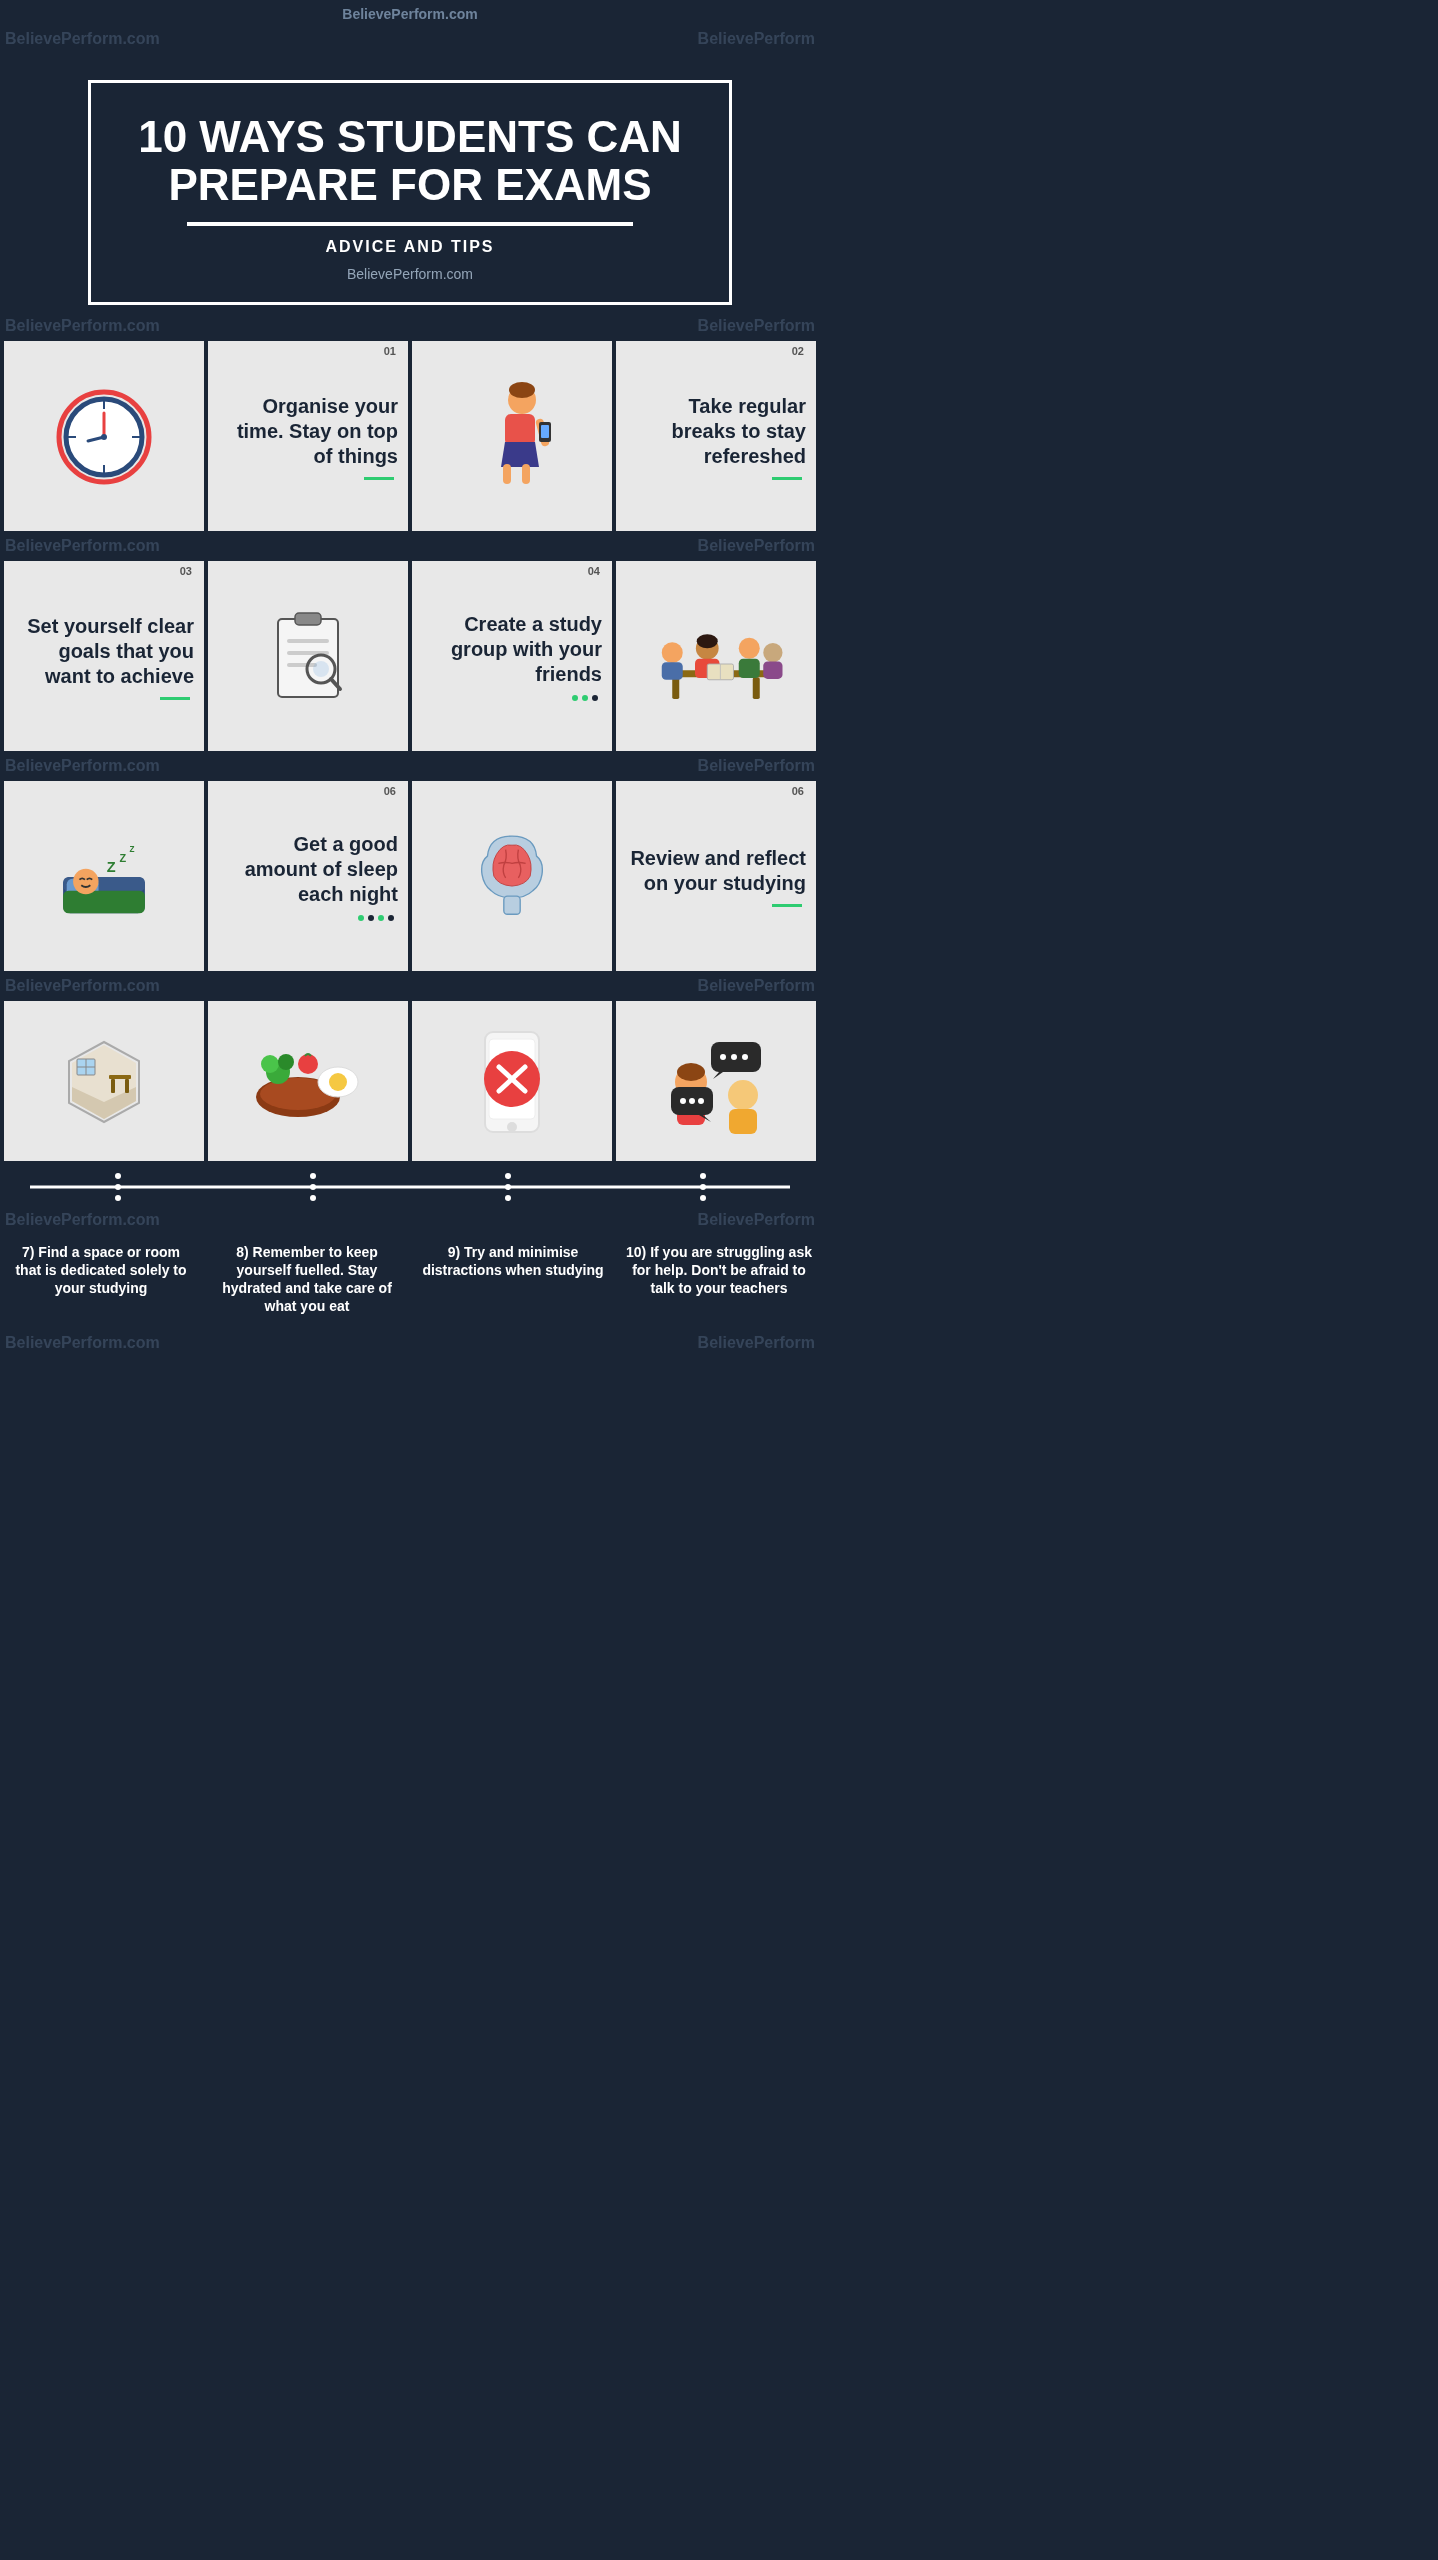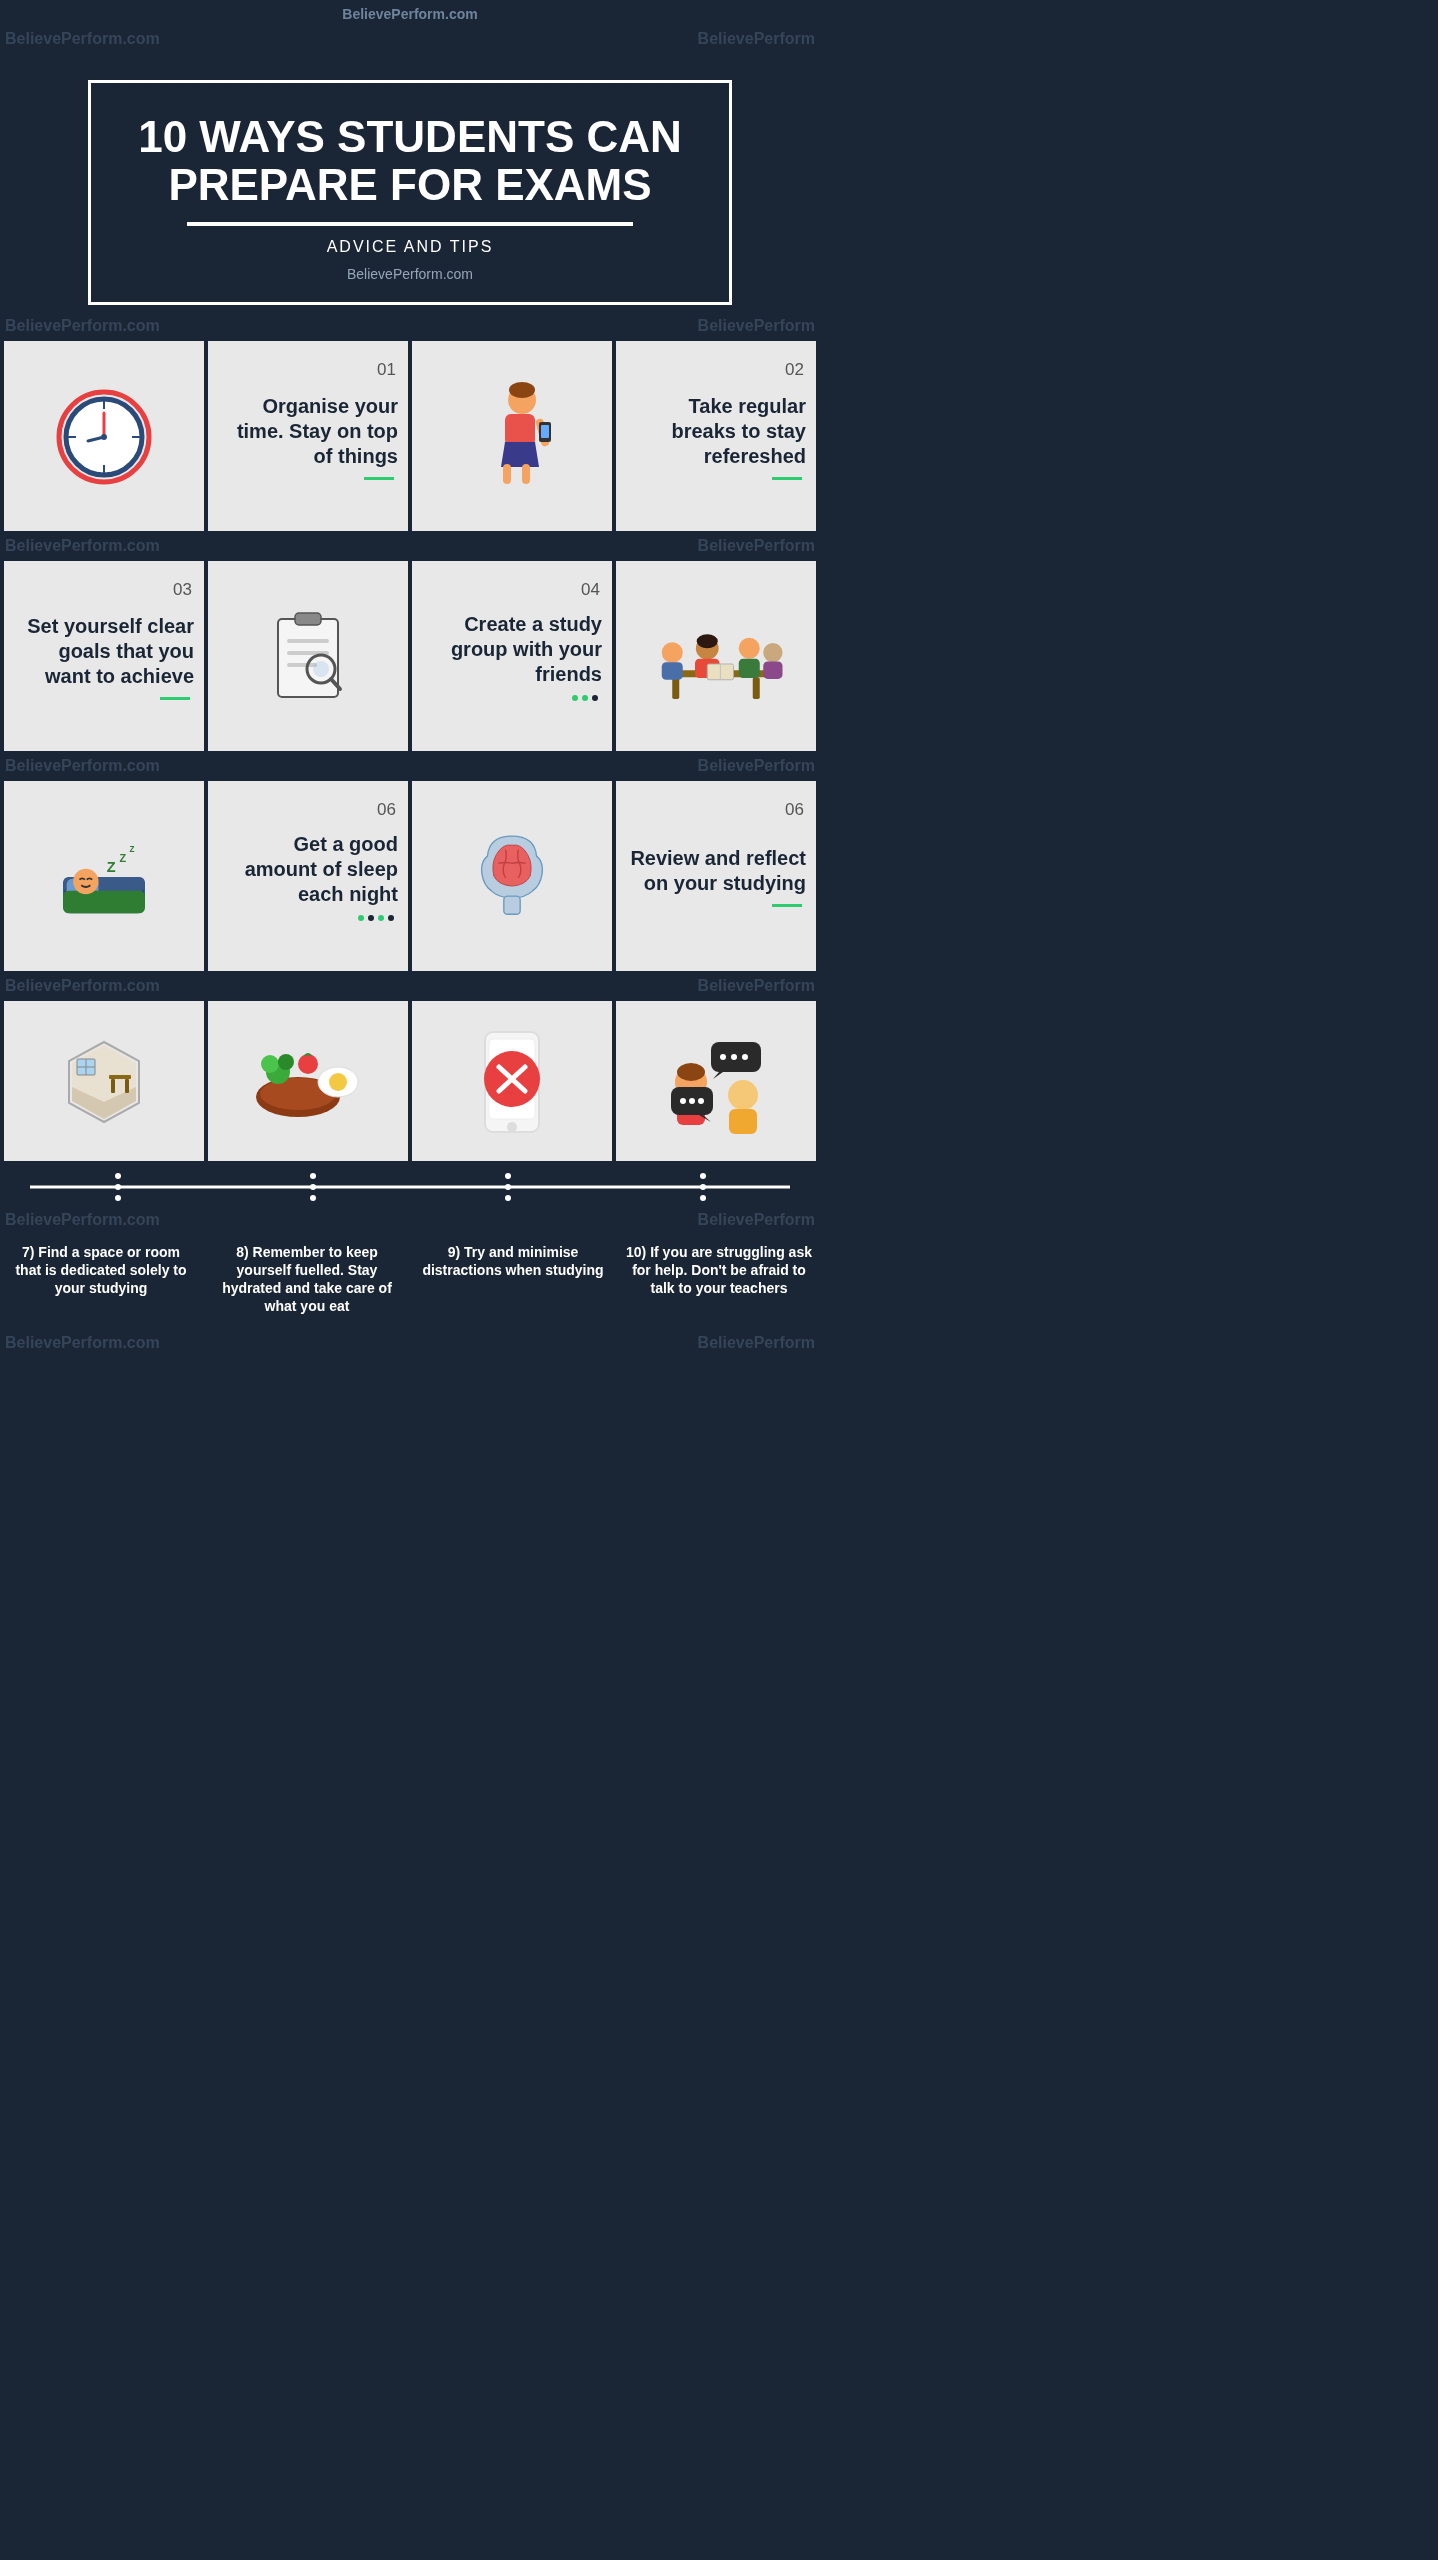--- a/index.html
+++ b/index.html
@@ -40,21 +40,21 @@
 
     .header-divider {
       border: 2px solid white;
       margin: 12px auto;
       width: 80%;
     }
 
     .header-subtitle {
       color: white;
       font-size: 16px;
-      font-weight: normal;
+      font-weight: bold;
       letter-spacing: 2px;
       margin-bottom: 10px;
     }
 
     .header-website {
       color: rgba(200,220,240,0.7);
       font-size: 14px;
     }
 
     
@@ -83,25 +83,25 @@
       min-height: 190px;
       display: flex;
       flex-direction: column;
       align-items: center;
       justify-content: center;
       padding: 14px 10px 12px;
       position: relative;
     }
 
     .cell-number {
-      font-size: 17px;
+      font-size: 11px;
       color: #555;
-      font-weight: normal;
+      font-weight: bold;
       position: absolute;
-      top: 19px;
+      top: 4px;
       right: 12px;
     }
 
     .cell-text {
       font-size: 20px;
       font-weight: bold;
       color: #1a2535;
       text-align: right;
       line-height: 1.25;
     }

